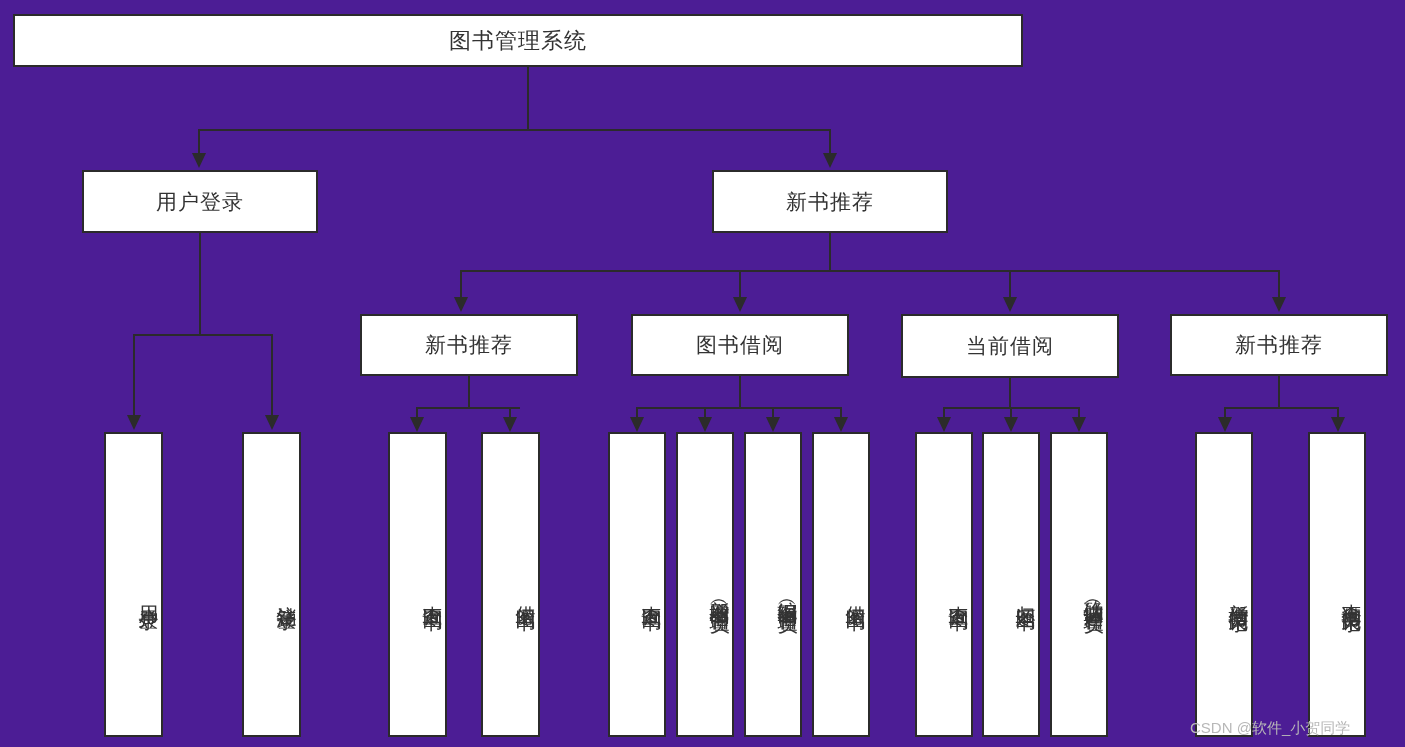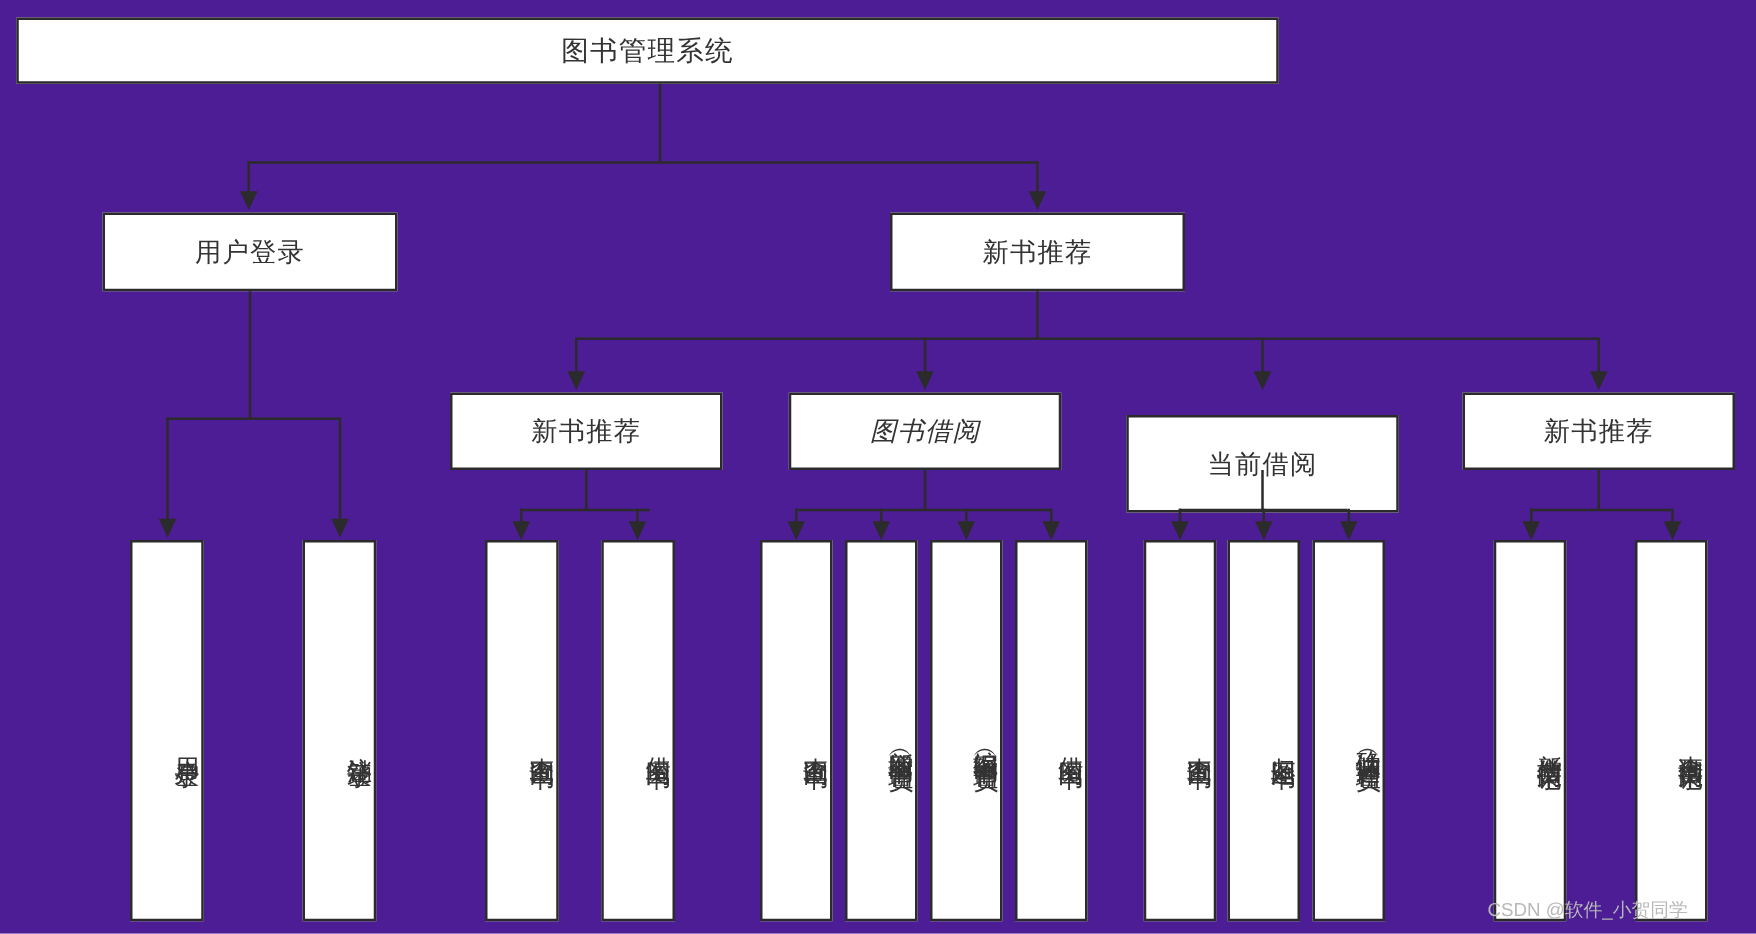--- a/index.html
+++ b/index.html
@@ -49,22 +49,22 @@
   <div class="ln v" style="left:460px;top:270px;height:28px;"></div>
   <div class="arrow" style="left:454px;top:297px;"></div>
   <div class="ln v" style="left:739px;top:270px;height:28px;"></div>
   <div class="arrow" style="left:733px;top:297px;"></div>
   <div class="ln v" style="left:1009px;top:270px;height:28px;"></div>
   <div class="arrow" style="left:1003px;top:297px;"></div>
   <div class="ln v" style="left:1278px;top:270px;height:28px;"></div>
   <div class="arrow" style="left:1272px;top:297px;"></div>
 
   <div class="node h" style="left:360px;top:314px;width:218px;height:62px;">新书推荐</div>
-  <div class="node h" style="left:631px;top:314px;width:218px;height:62px;font-style:italic;">图书借阅</div>
-  <div class="node h" style="left:901px;top:332px;width:218px;height:78px;text-align:right;">当前借阅</div>
+  <div class="node h" style="left:631px;top:314px;width:218px;height:62px;">图书借阅</div>
+  <div class="node h" style="left:901px;top:314px;width:218px;height:64px;text-align:right;">当前借阅</div>
   <div class="node h" style="left:1170px;top:314px;width:218px;height:62px;">新书推荐</div>
 
   <div class="ln v" style="left:468px;top:376px;height:32px;"></div>
   <div class="ln h" style="left:416px;top:407px;width:104px;"></div>
   <div class="ln v" style="left:416px;top:407px;height:11px;"></div>
   <div class="arrow" style="left:410px;top:417px;"></div>
   <div class="ln v" style="left:509px;top:407px;height:11px;"></div>
   <div class="arrow" style="left:503px;top:417px;"></div>
 
   <div class="ln v" style="left:739px;top:376px;height:32px;"></div>

